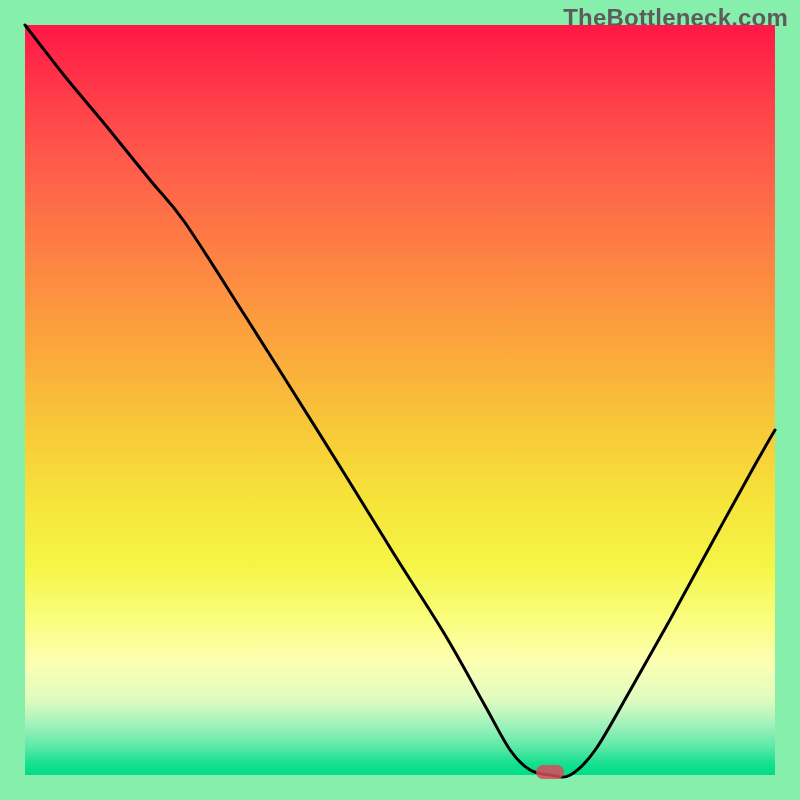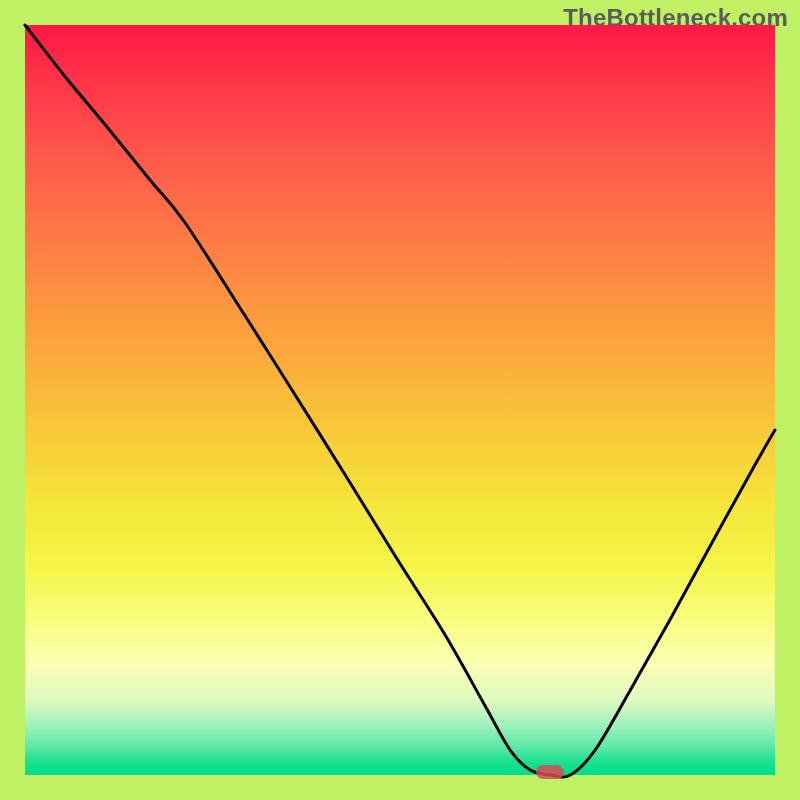--- a/index.html
+++ b/index.html
@@ -7,21 +7,21 @@
     padding: 0;
     width: 800px;
     height: 800px;
     background: #000;
     overflow: hidden;
   }
   .frame {
     position: relative;
     width: 800px;
     height: 800px;
-    background: #bef264;
+    background: #86efac;
   }
   .watermark {
     position: absolute;
     top: 4px;
     right: 12px;
     font-family: Arial, Helvetica, sans-serif;
     font-size: 24px;
     font-weight: 600;
     color: #5c5c5c;
     letter-spacing: 0.2px;

